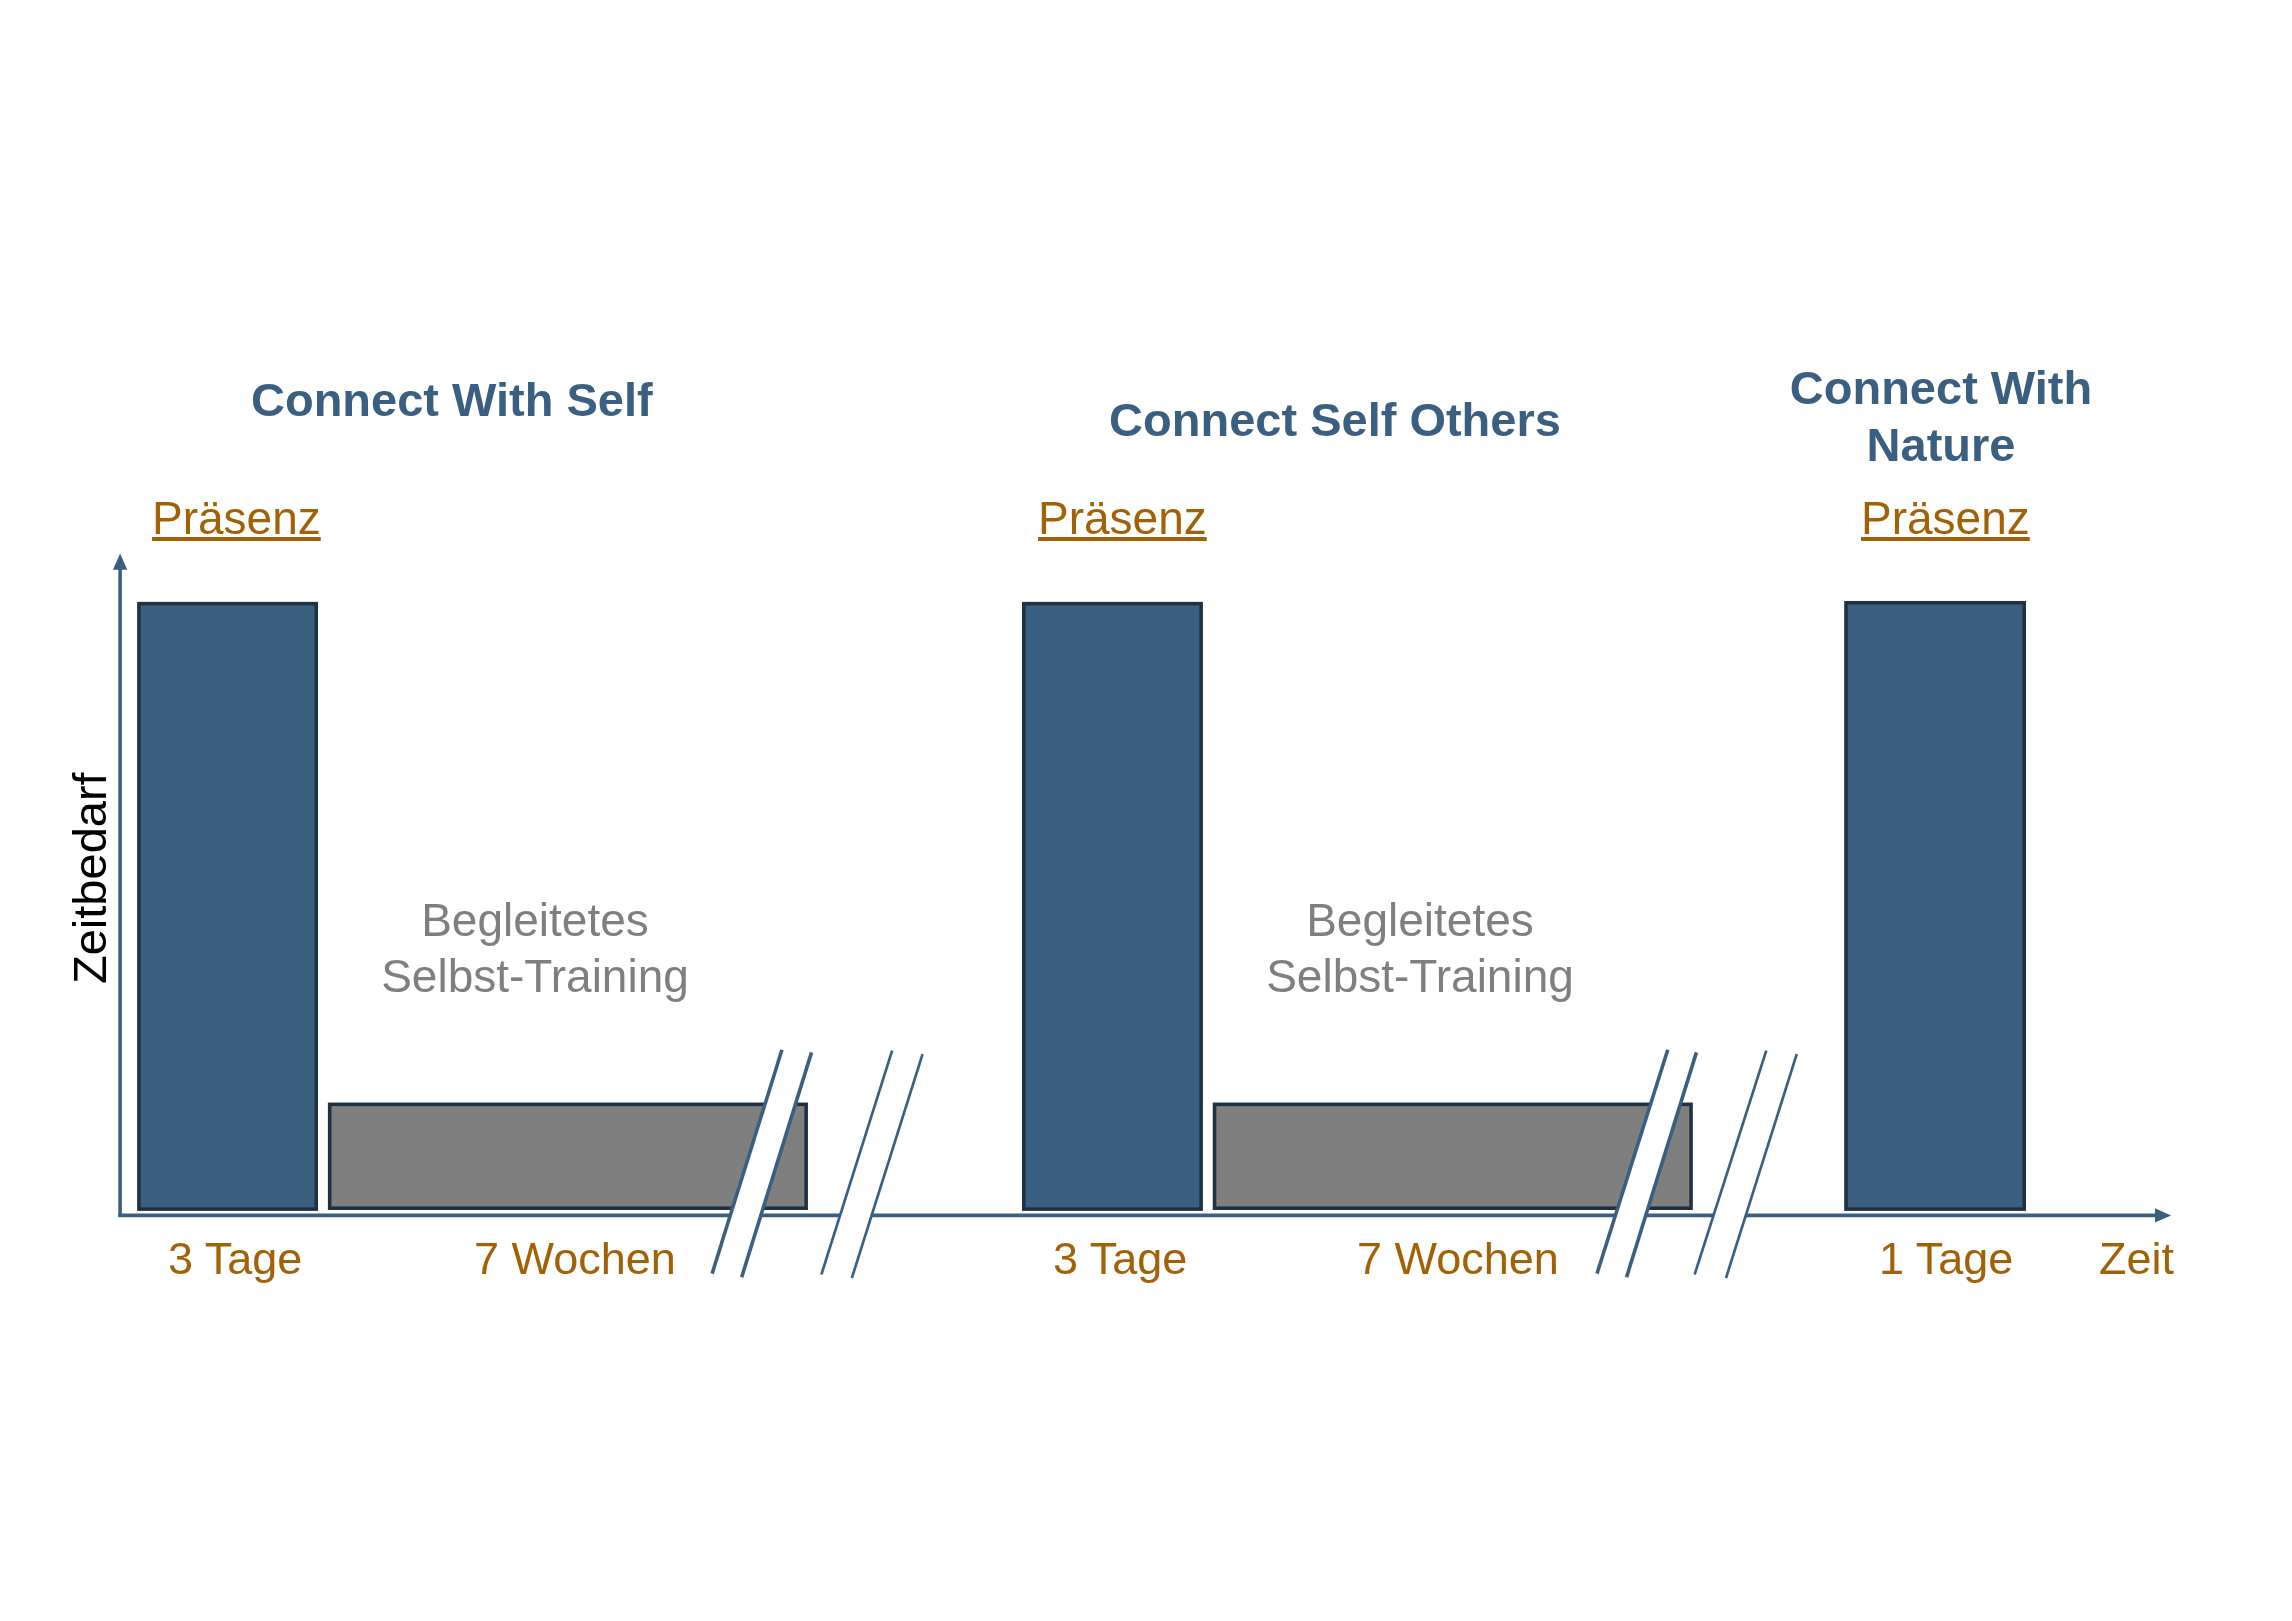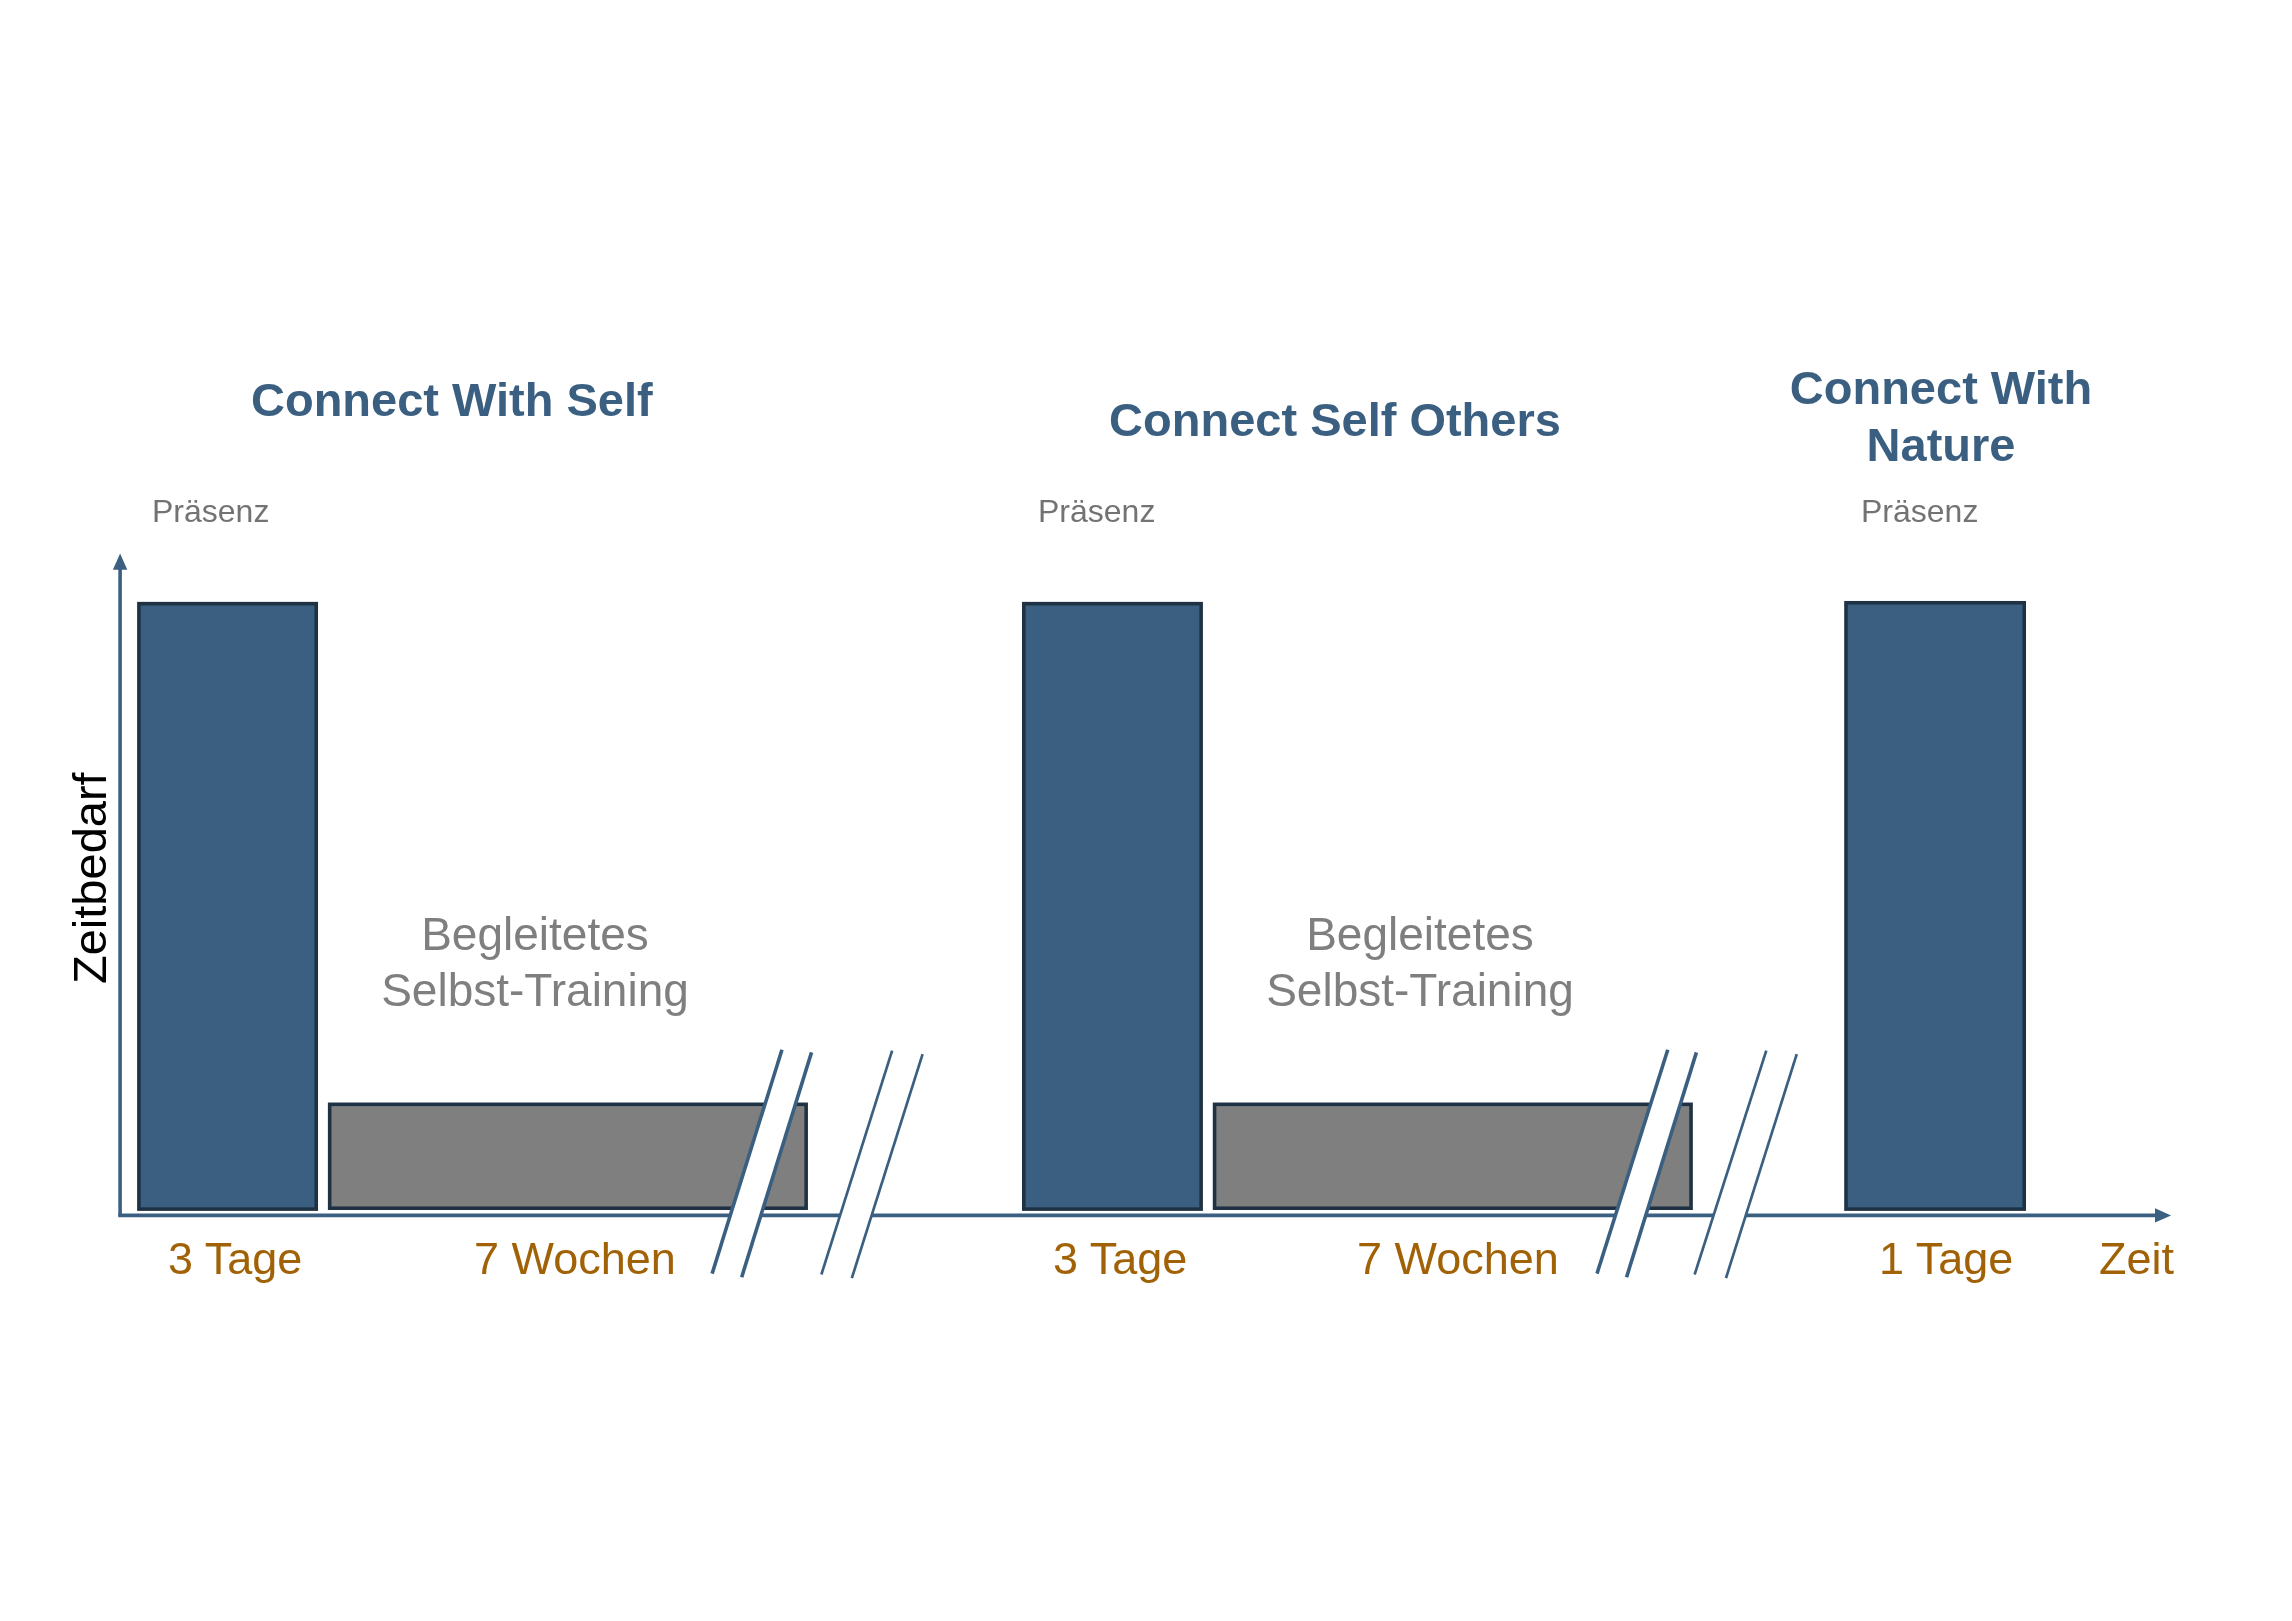--- a/index.html
+++ b/index.html
@@ -1,22 +1,22 @@
 <!DOCTYPE html>
 <html style="font-size:14.3px"><head>
 <meta charset="utf-8">
 <style>
   html, body { margin: 0; padding: 0; background: #ffffff; }
   body { width: 2293px; height: 1622px; position: relative; overflow: hidden; font-family: "Liberation Sans", sans-serif; }
   .stage { position: absolute; left: 0; top: 0; width: 2293px; height: 1622px; }
   svg.stage { z-index: 1; }
   .txt { position: absolute; white-space: nowrap; line-height: 1; z-index: 2; }
   .title { font-weight: bold; font-size: 47px; color: #3a5f80; text-align: center; }
-  .phase { font-size: 32px; color: #737373; }
-  .gray-label { font-size: 46px; color: #7f7f7f; text-align: center; line-height: 56px; margin-top: 14px; }
+  .phase { font-size: 46px; color: #a16207; text-decoration: underline; }
+  .gray-label { font-size: 46px; color: #7f7f7f; text-align: center; line-height: 56px; }
   .xlabel { font-size: 45px; color: #a16207; }
   .ylabel { font-size: 47px; color: #000000; transform-origin: left top; transform: rotate(-90deg); }
 </style>
 </head>
 <body>
 
 <svg class="stage" viewBox="0 0 2560 1811" width="2293" height="1622" xmlns="http://www.w3.org/2000/svg">
 
   <g>
     <line x1="134" y1="1358" x2="134" y2="632" stroke="#3a5f80" stroke-width="4"></line>

